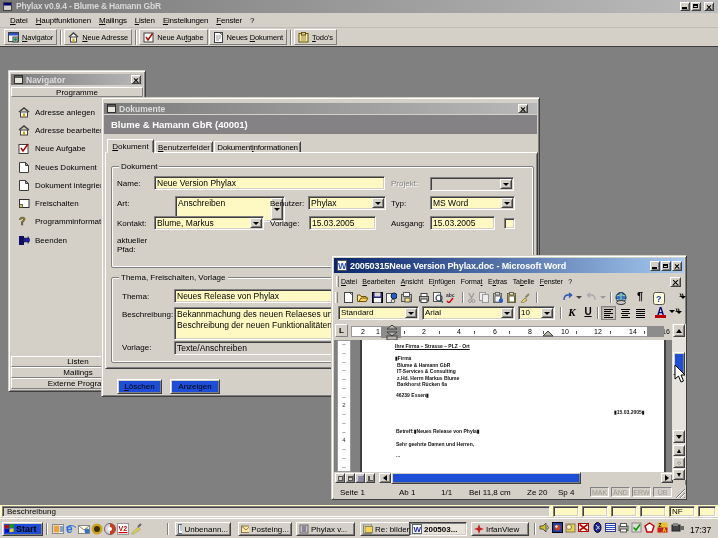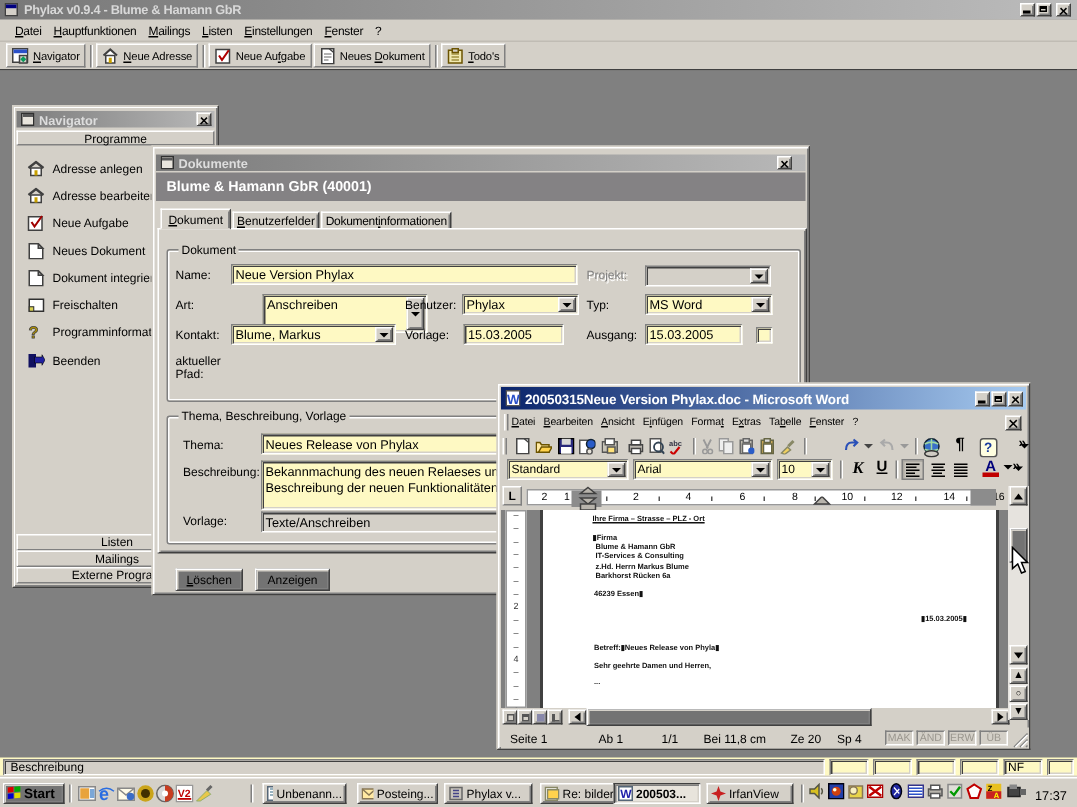--- a/index.html
+++ b/index.html
@@ -1,19 +1,19 @@
 <!DOCTYPE html>
 <html><head><meta charset="utf-8"><style>
 *{margin:0;padding:0;box-sizing:border-box;font-family:"Liberation Sans",sans-serif;}
 html,body{width:718px;height:538px;overflow:hidden;}
 body{position:relative;background:#808080;font-size:8px;color:#000;}
 .abs{position:absolute;}
 .raised2{border:1px solid;border-color:#fff #404040 #404040 #fff;box-shadow:inset 1px 1px 0 #d4d0c8, inset -1px -1px 0 #808080;}
 .sunken{border:1px solid;border-color:#808080 #fff #fff #808080;box-shadow:inset 1px 1px 0 #404040, inset -1px -1px 0 #d4d0c8;}
-.btn{background:#737373;border:1px solid;border-color:#fff #404040 #404040 #fff;box-shadow:inset 1px 1px 0 #d4d0c8, inset -1px -1px 0 #808080;}
+.btn{background:#1d4ed8;border:1px solid;border-color:#fff #404040 #404040 #fff;box-shadow:inset 1px 1px 0 #d4d0c8, inset -1px -1px 0 #808080;}
 .fld{background:#fef9c3;border:1px solid;border-color:#808080 #fff #fff #808080;box-shadow:inset 1px 1px 0 #404040, inset -1px -1px 0 #d4d0c8;}
 .u{text-decoration:underline;}
 .appicon{display:inline-block;width:9px;height:9px;background:#e8e4dc;border:1px solid #303030;box-shadow:inset 0 2px 0 #585858;}
 
 #mtitle{left:0;top:0;width:718px;height:13px;background:linear-gradient(to right,#787878,#bcbcbc);color:#d8d8d8;font-weight:bold;font-size:8.5px;line-height:13px;display:flex;align-items:center;letter-spacing:-0.2px;}
 #mmenu{left:0;top:13px;width:718px;height:15px;background:#d4d0c8;border-bottom:1px solid #c0bcb4;}
 #mtool{left:0;top:28px;width:718px;height:19px;background:#d4d0c8;border-bottom:1px solid #404040;}
 #mclient{left:0;top:47px;width:718px;height:458px;background:#808080;}
 #mstatus{left:0;top:505px;width:718px;height:13px;background:#fef9c3;}
 #taskbar{left:0;top:518px;width:718px;height:20px;background:#d4d0c8;border-top:1px solid #fff;box-shadow:0 -1px 0 #d4d0c8;}
@@ -218,21 +218,21 @@
   <div style="margin:1px 2px 0 2px;height:19px;background:#848284;color:#fff;font-weight:bold;font-size:9.5px;display:flex;align-items:center;padding-left:7px;">Blume &amp; Hamann GbR (40001)</div>
   <div id="dokbody">
     <div class="abs" style="left:5px;top:41px;width:47px;height:14px;background:#d4d0c8;border:1px solid;border-color:#fff #404040 transparent #fff;box-shadow:inset 1px 1px 0 #d4d0c8,inset -1px 0 0 #808080;z-index:3;text-align:center;line-height:13px;"><span class="u">D</span>okument</div>
     <div class="abs" style="left:53px;top:43px;width:58px;height:12px;background:#d4d0c8;border:1px solid;border-color:#fff #404040 transparent #fff;box-shadow:inset 1px 1px 0 #d4d0c8,inset -1px 0 0 #808080;z-index:1;text-align:center;line-height:11px;"><span class="u">B</span>enutzerfelder</div>
     <div class="abs" style="left:112px;top:43px;width:87px;height:12px;background:#d4d0c8;border:1px solid;border-color:#fff #404040 transparent #fff;box-shadow:inset 1px 1px 0 #d4d0c8,inset -1px 0 0 #808080;z-index:1;text-align:center;line-height:11px;letter-spacing:-0.2px;">Dokument<span class="u">i</span>nformationen</div>
     <div class="abs raised2" style="left:3px;top:54px;width:433px;height:217px;background:#d4d0c8;z-index:2;"></div>
     <div class="grp" style="left:9px;top:68px;width:423px;height:102px;z-index:4;">
         <span>Dokument</span>
       </div>
     <div class="grp" style="left:9px;top:179px;width:423px;height:86px;z-index:4;">
-        <span>Thema, Beschreibung, Vorlage</span>
+        <span>Thema, Freischalten, Vorlage</span>
       </div>
     <div class="abs" style="z-index:5;inset:0;">
       <span class="lbl" style="left:15px;top:81px;">Name:</span>
       <div class="fld" style="left:52px;top:78px;width:231px;height:14px;">Neue Version Phylax</div>
       <span class="lbl" style="left:289px;top:81px;color:#808080;text-shadow:1px 1px 0 #fff;">Projekt:</span>
       <div class="fld combo" style="left:328px;top:79px;width:84px;height:14px;background:#d4d0c8;">
           <span class="arr"></span>
         </div>
       <span class="lbl" style="left:15px;top:101px;">Art:</span>
       <div class="fld combo" style="left:52px;top:98px;width:110px;height:26px;margin-left:21px;">Anschreiben<span class="arr"></span></div>

